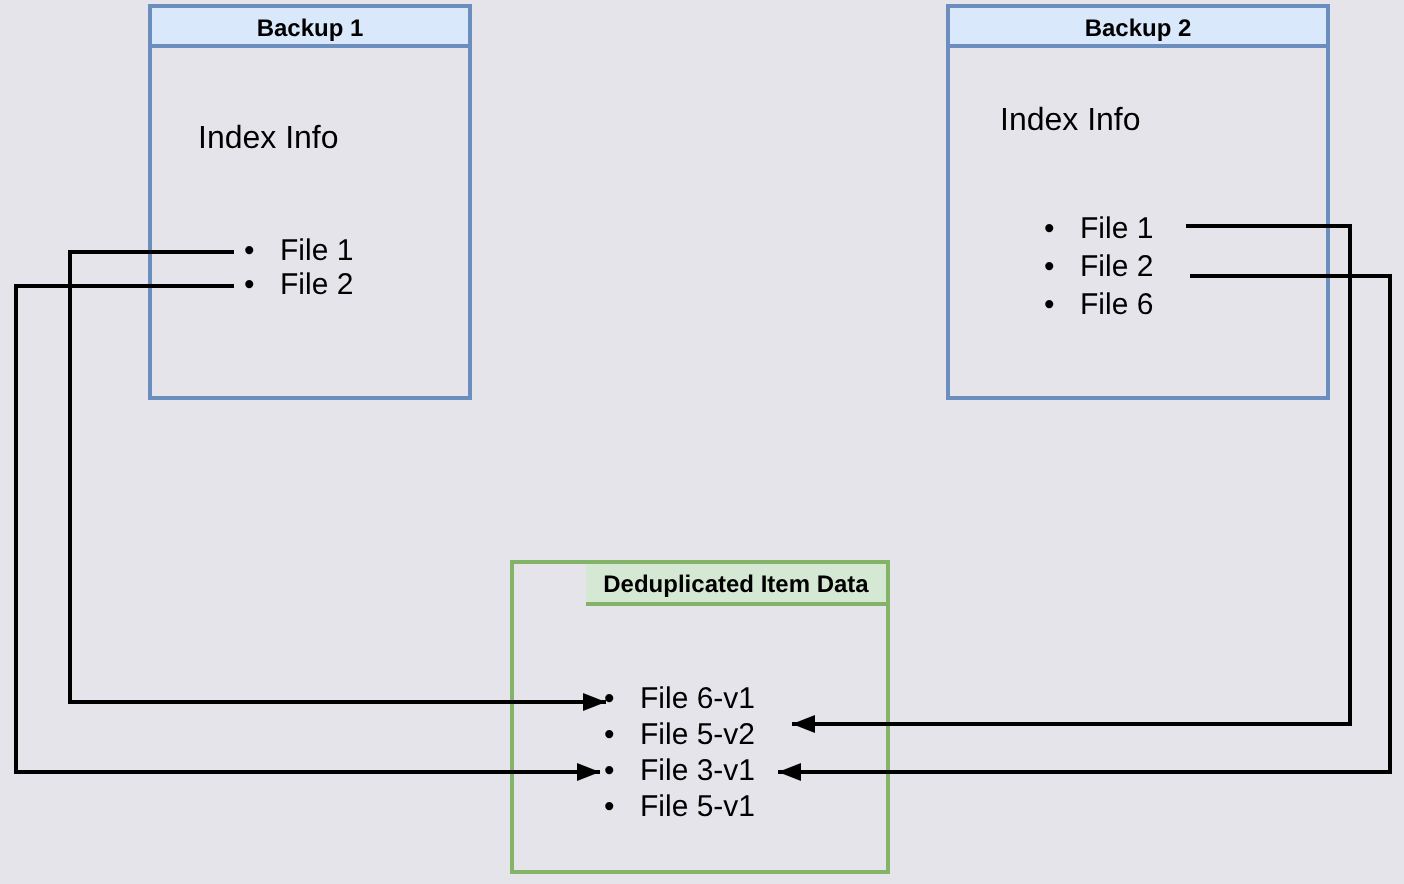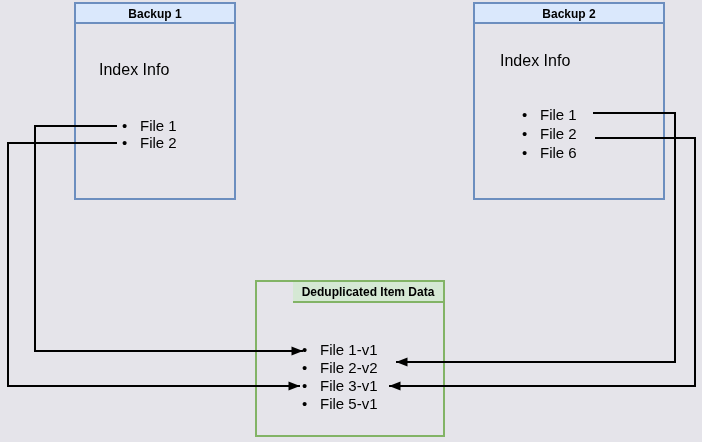--- a/index.html
+++ b/index.html
@@ -66,25 +66,25 @@
   <div class="li" style="left:522px;top:144px">
     <span class="dot">•</span>
     <span>File 6</span>
   </div>
 
   <div class="box green" style="left:255px;top:280px;width:190px;height:157px">
     <div class="box-title">Deduplicated Item Data</div>
   </div>
   <div class="li" style="left:302px;top:341px">
     <span class="dot">•</span>
-    <span>File 1-v1</span>
+    <span>File 6-v1</span>
   </div>
   <div class="li" style="left:302px;top:359px">
     <span class="dot">•</span>
-    <span>File 2-v2</span>
+    <span>File 5-v2</span>
   </div>
   <div class="li" style="left:302px;top:377px">
     <span class="dot">•</span>
     <span>File 3-v1</span>
   </div>
   <div class="li" style="left:302px;top:395px">
     <span class="dot">•</span>
     <span>File 5-v1</span>
   </div>
 

